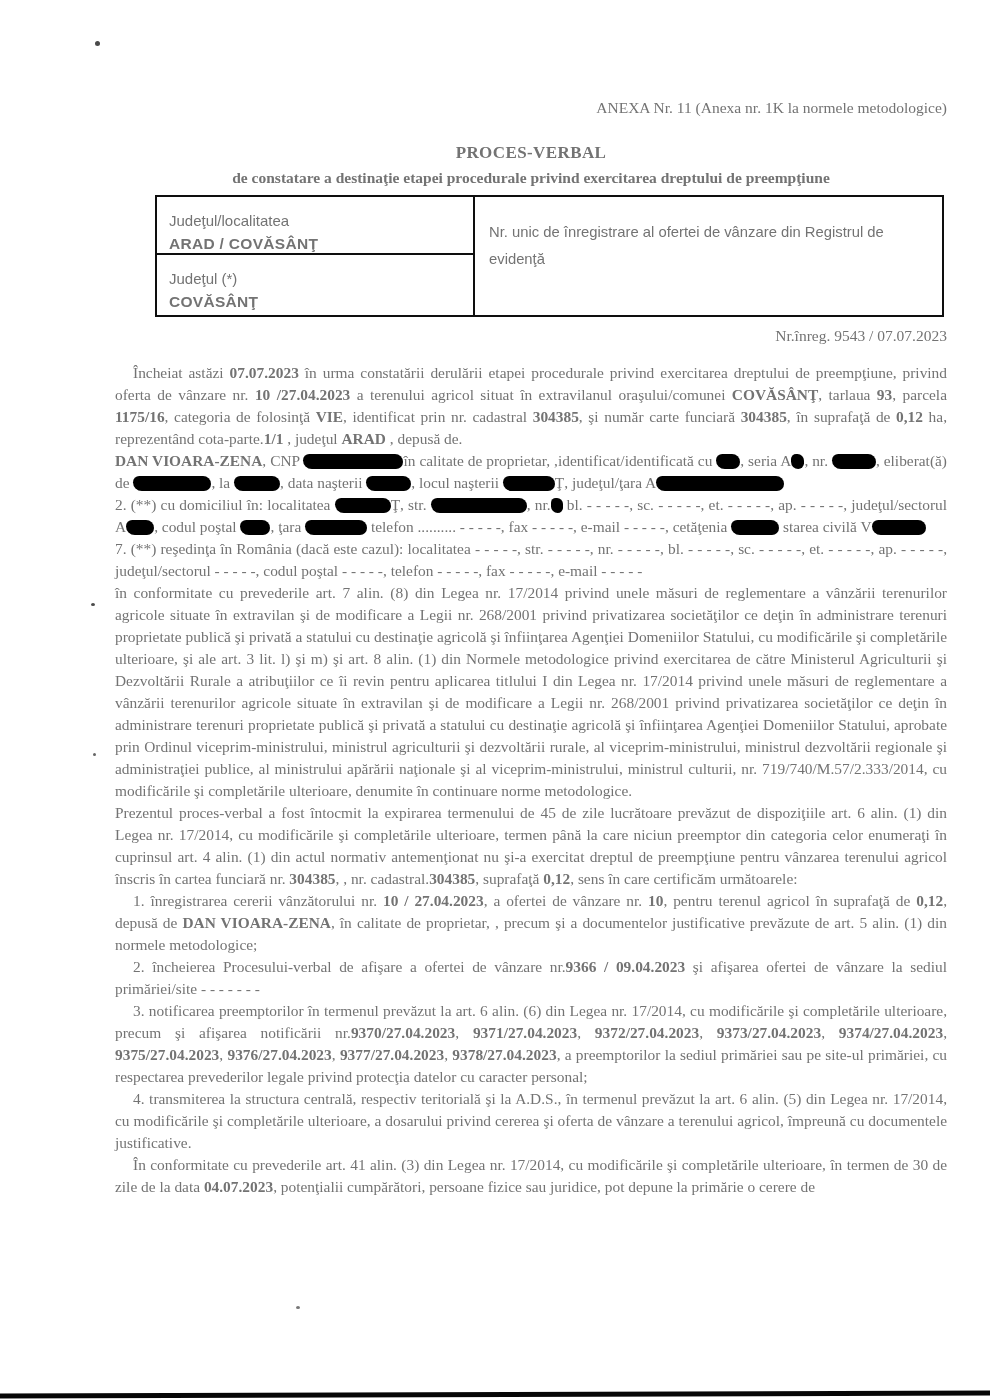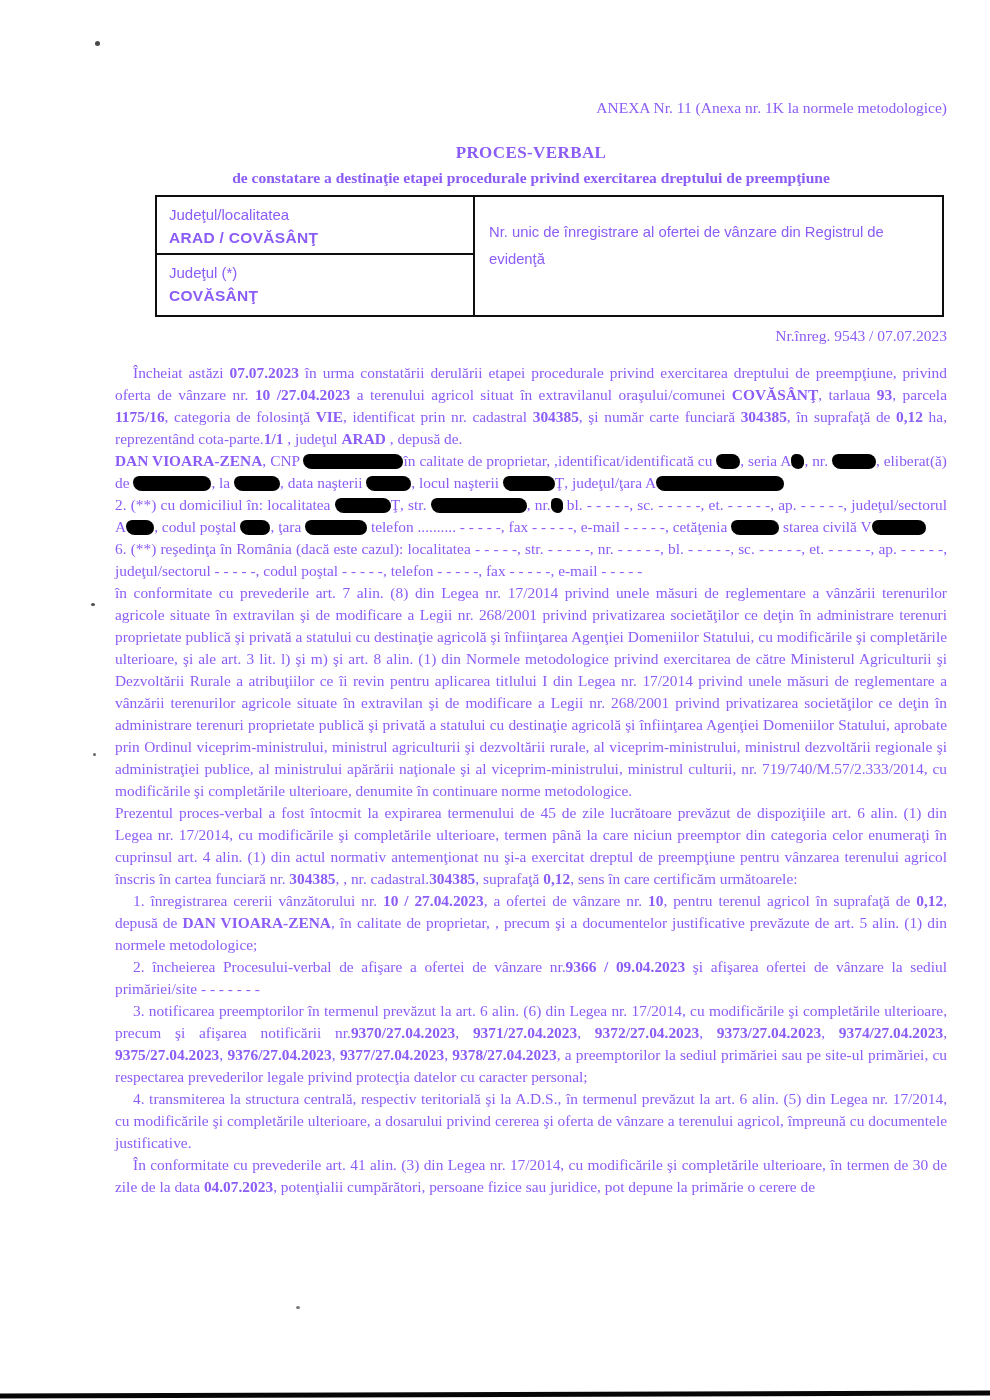--- a/index.html
+++ b/index.html
@@ -1,26 +1,26 @@
 <!DOCTYPE html>
 <html lang="ro"><head>
 <meta charset="utf-8">
 <style>
   html,body{margin:0;padding:0;background:#ffffff;}
-  .page{position:relative;width:990px;height:1400px;background:#ffffff;overflow:hidden;color:#8b5cf6;}
+  .page{position:relative;width:990px;height:1400px;background:#ffffff;overflow:hidden;color:#737373;}
   .content{position:absolute;left:115px;top:0;width:832px;}
 
   .annex{margin-top:98px;text-align:right;font-family:"Liberation Serif",serif;font-size:15.5px;line-height:19px;}
   .title{margin-top:25px;text-align:center;font-family:"Liberation Serif",serif;font-size:17px;font-weight:bold;letter-spacing:.4px;line-height:21px;}
   .subtitle{margin-top:5px;text-align:center;font-family:"Liberation Serif",serif;font-size:15.5px;font-weight:bold;line-height:20px;}
 
   .info-table{margin-top:7px;margin-left:40px;width:785px;border:2px solid #0e0e0e;display:grid;
               grid-template-columns:318px 1fr;grid-template-rows:58px 60px;
               font-family:"Liberation Sans",sans-serif;box-sizing:content-box;}
-  .tcell{box-sizing:border-box;padding:6px 12px;}
+  .tcell{box-sizing:border-box;padding:12px 12px;}
   .cell-left-top{grid-column:1;grid-row:1;border-right:2px solid #0e0e0e;border-bottom:2px solid #0e0e0e;}
   .cell-left-bottom{grid-column:1;grid-row:2;border-right:2px solid #0e0e0e;}
   .cell-right{grid-column:2;grid-row:1/3;padding:22px 14px;}
   .tlabel{font-size:15px;line-height:23px;}
   .tvalue{font-size:15.5px;font-weight:bold;line-height:24px;letter-spacing:.3px;}
   .reg-title{font-size:14.8px;line-height:27px;}
   .reg-number{font-size:14.8px;line-height:27px;}
   .reg-number b{letter-spacing:.2px;}
   sup{font-size:9px;line-height:0;}
 
@@ -61,21 +61,21 @@
         <div class="reg-title">Nr. unic de înregistrare al ofertei de vânzare din Registrul de evidenţă</div>
       </div>
     </div>
 
     <div class="reg-note">Nr.înreg. 9543 / 07.07.2023</div>
 
     <div class="doc-body">
         <p class="para indent">Încheiat astăzi <b>07.07.2023</b> în urma constatării derulării etapei procedurale privind exercitarea dreptului de preempţiune, privind oferta de vânzare nr. <b>10 /27.04.2023</b> a terenului agricol situat în extravilanul oraşului/comunei <b>COVĂSÂNŢ</b>, tarlaua <b>93</b>, parcela <b>1175/16</b>, categoria de folosinţă <b>VIE</b>, identificat prin nr. cadastral <b>304385</b>, şi număr carte funciară <b>304385</b>, în suprafaţă de <b>0,12</b> ha, reprezentând cota-parte.<b>1/1</b> , judeţul <b>ARAD</b> , depusă de.</p>
         <p class="para"><b>DAN VIOARA-ZENA</b>, CNP <span class="redact" style="width: 100px;"></span>în calitate de proprietar, ,identificat/identificată cu <span class="redact" style="width: 24px;"></span>, seria A<span class="redact" style="width: 13px;"></span>, nr. <span class="redact" style="width: 44px;"></span>, eliberat(ă) de <span class="redact" style="width: 78px;"></span>, la <span class="redact" style="width: 46px;"></span>, data naşterii <span class="redact" style="width: 45px;"></span>, locul naşterii <span class="redact" style="width: 52px;"></span>Ţ, judeţul/ţara A<span class="redact" style="width: 128px;"></span></p>
         <p class="para">2. (**) cu domiciliul în: localitatea <span class="redact" style="width: 56px;"></span>Ţ, str. <span class="redact" style="width: 96px;"></span>, nr.<span class="redact" style="width: 12px;"></span> bl. - - - - -, sc. - - - - -, et. - - - - -, ap. - - - - -, judeţul/sectorul A<span class="redact" style="width: 28px;"></span>, codul poştal <span class="redact" style="width: 30px;"></span>, ţara <span class="redact" style="width: 62px;"></span> telefon .......... - - - - -, fax - - - - -, e-mail - - - - -, cetăţenia <span class="redact" style="width: 48px;"></span> starea civilă V<span class="redact" style="width: 54px;"></span></p>
-        <p class="para">6. (**) reşedinţa în România (dacă este cazul): localitatea - - - - -, str. - - - - -, nr. - - - - -, bl. - - - - -, sc. - - - - -, et. - - - - -, ap. - - - - -, judeţul/sectorul - - - - -, codul poştal - - - - -, telefon - - - - -, fax - - - - -, e-mail - - - - -</p>
+        <p class="para">7. (**) reşedinţa în România (dacă este cazul): localitatea - - - - -, str. - - - - -, nr. - - - - -, bl. - - - - -, sc. - - - - -, et. - - - - -, ap. - - - - -, judeţul/sectorul - - - - -, codul poştal - - - - -, telefon - - - - -, fax - - - - -, e-mail - - - - -</p>
         <p class="para">în conformitate cu prevederile art. 7 alin. (8) din Legea nr. 17/2014 privind unele măsuri de reglementare a vânzării terenurilor agricole situate în extravilan şi de modificare a Legii nr. 268/2001 privind privatizarea societăţilor ce deţin în administrare terenuri proprietate publică şi privată a statului cu destinaţie agricolă şi înfiinţarea Agenţiei Domeniilor Statului, cu modificările şi completările ulterioare, şi ale art. 3 lit. l) şi m) şi art. 8 alin. (1) din Normele metodologice privind exercitarea de către Ministerul Agriculturii şi Dezvoltării Rurale a atribuţiilor ce îi revin pentru aplicarea titlului I din Legea nr. 17/2014 privind unele măsuri de reglementare a vânzării terenurilor agricole situate în extravilan şi de modificare a Legii nr. 268/2001 privind privatizarea societăţilor ce deţin în administrare terenuri proprietate publică şi privată a statului cu destinaţie agricolă şi înfiinţarea Agenţiei Domeniilor Statului, aprobate prin Ordinul viceprim-ministrului, ministrul agriculturii şi dezvoltării rurale, al viceprim-ministrului, ministrul dezvoltării regionale şi administraţiei publice, al ministrului apărării naţionale şi al viceprim-ministrului, ministrul culturii, nr. 719/740/M.57/2.333/2014, cu modificările şi completările ulterioare, denumite în continuare norme metodologice.</p>
         <p class="para">Prezentul proces-verbal a fost întocmit la expirarea termenului de 45 de zile lucrătoare prevăzut de dispoziţiile art. 6 alin. (1) din Legea nr. 17/2014, cu modificările şi completările ulterioare, termen până la care niciun preemptor din categoria celor enumeraţi în cuprinsul art. 4 alin. (1) din actul normativ antemenţionat nu şi-a exercitat dreptul de preempţiune pentru vânzarea terenului agricol înscris în cartea funciară nr. <b>304385</b>, , nr. cadastral.<b>304385</b>, suprafaţă <b>0,12</b>, sens în care certificăm următoarele:</p>
         <p class="para indent">1. înregistrarea cererii vânzătorului nr. <b>10 / 27.04.2023</b>, a ofertei de vânzare nr. <b>10</b>, pentru terenul agricol în suprafaţă de <b>0,12</b>, depusă de <b>DAN VIOARA-ZENA</b>, în calitate de proprietar, , precum şi a documentelor justificative prevăzute de art. 5 alin. (1) din normele metodologice;</p>
         <p class="para indent">2. încheierea Procesului-verbal de afişare a ofertei de vânzare nr.<b>9366 / 09.04.2023</b> şi afişarea ofertei de vânzare la sediul primăriei/site - - - - - - -</p>
         <p class="para indent">3. notificarea preemptorilor în termenul prevăzut la art. 6 alin. (6) din Legea nr. 17/2014, cu modificările şi completările ulterioare, precum şi afişarea notificării nr.<b>9370/27.04.2023</b>, <b>9371/27.04.2023</b>, <b>9372/27.04.2023</b>, <b>9373/27.04.2023</b>, <b>9374/27.04.2023</b>, <b>9375/27.04.2023</b>, <b>9376/27.04.2023</b>, <b>9377/27.04.2023</b>, <b>9378/27.04.2023</b>, a preemptorilor la sediul primăriei sau pe site-ul primăriei, cu respectarea prevederilor legale privind protecţia datelor cu caracter personal;</p>
         <p class="para indent">4. transmiterea la structura centrală, respectiv teritorială şi la A.D.S., în termenul prevăzut la art. 6 alin. (5) din Legea nr. 17/2014, cu modificările şi completările ulterioare, a dosarului privind cererea şi oferta de vânzare a terenului agricol, împreună cu documentele justificative.</p>
         <p class="para indent">În conformitate cu prevederile art. 41 alin. (3) din Legea nr. 17/2014, cu modificările şi completările ulterioare, în termen de 30 de zile de la data <b>04.07.2023</b>, potenţialii cumpărători, persoane fizice sau juridice, pot depune la primărie o cerere de</p>
       </div>
 
   </div>

